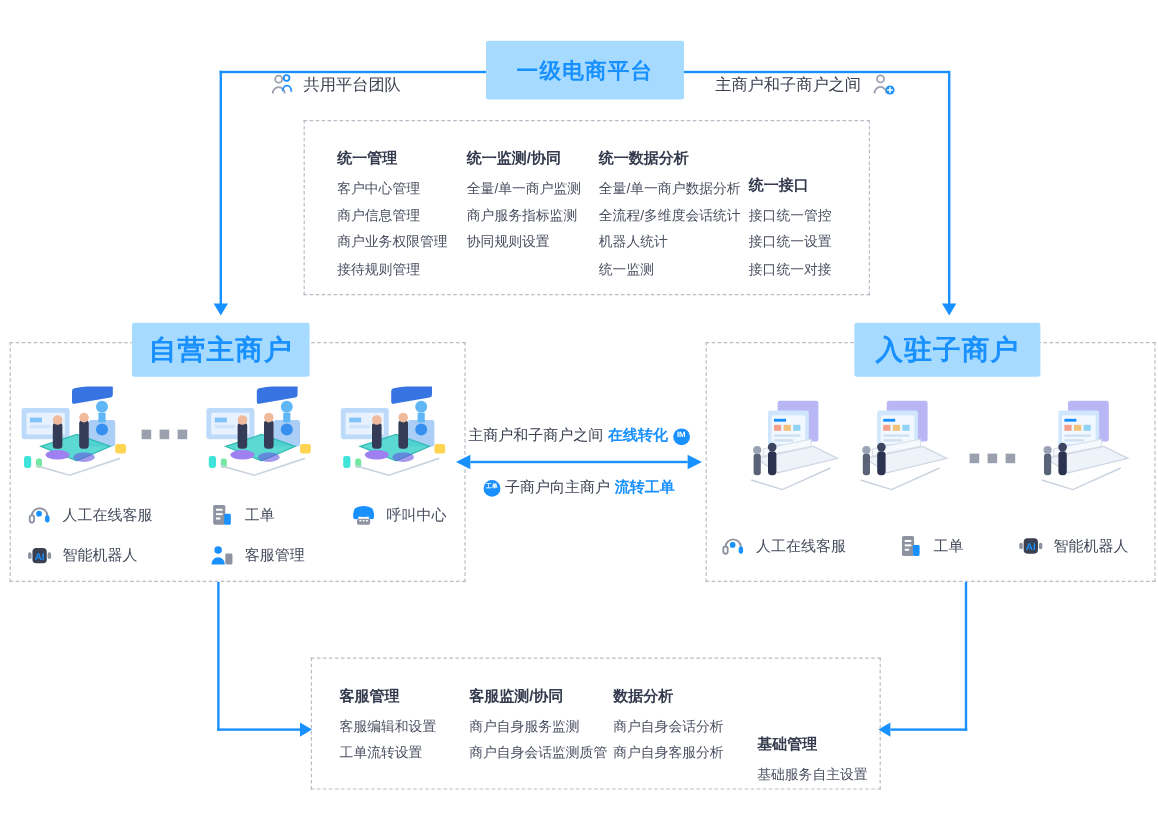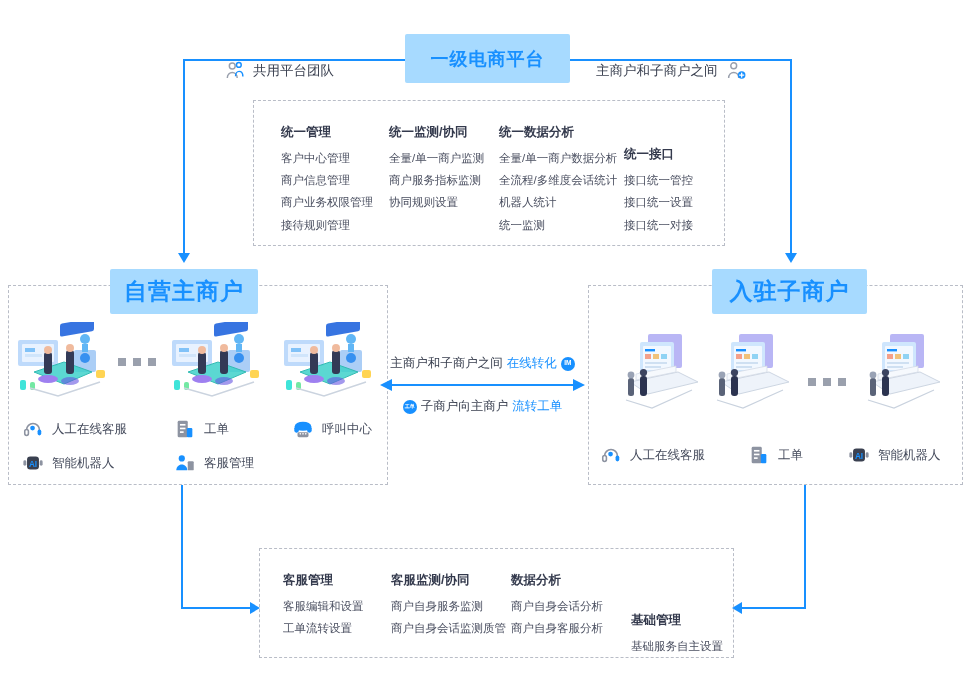--- a/index.html
+++ b/index.html
@@ -74,21 +74,21 @@
   .arrow.down{border-left:6px solid transparent;border-right:6px solid transparent;border-top:10px solid #1890ff;}
   .arrow.right{border-top:6px solid transparent;border-bottom:6px solid transparent;border-left:10px solid #1890ff;}
   .arrow.left{border-top:6px solid transparent;border-bottom:6px solid transparent;border-right:10px solid #1890ff;}
 
   
   #center-exchange{position:absolute;left:380px;top:355px;width:205px;}
   .cxline{
     display:flex;align-items:center;justify-content:center;gap:4px;
     font-size:12.5px;white-space:nowrap;color:#3a4050;
   }
-  .cxline b{color:#1890ff;font-weight:normal;}
+  .cxline b{color:#1890ff;font-weight:bold;}
   .cx-arrow-row{position:relative;height:16px;margin:5px 0;}
   .cx-bar{position:absolute;left:12px;right:12px;top:7px;height:2px;background:#1890ff;}
   .cx-ar-l{position:absolute;left:0;top:2px;width:0;height:0;border-top:6px solid transparent;border-bottom:6px solid transparent;border-right:12px solid #1890ff;}
   .cx-ar-r{position:absolute;right:0;top:2px;width:0;height:0;border-top:6px solid transparent;border-bottom:6px solid transparent;border-left:12px solid #1890ff;}
   .minibadge{
     display:inline-flex;align-items:center;justify-content:center;
     width:14px;height:14px;border-radius:50%;background:#1890ff;color:#fff;
     font-size:6.5px;font-weight:bold;line-height:1;flex:none;
   }
 

